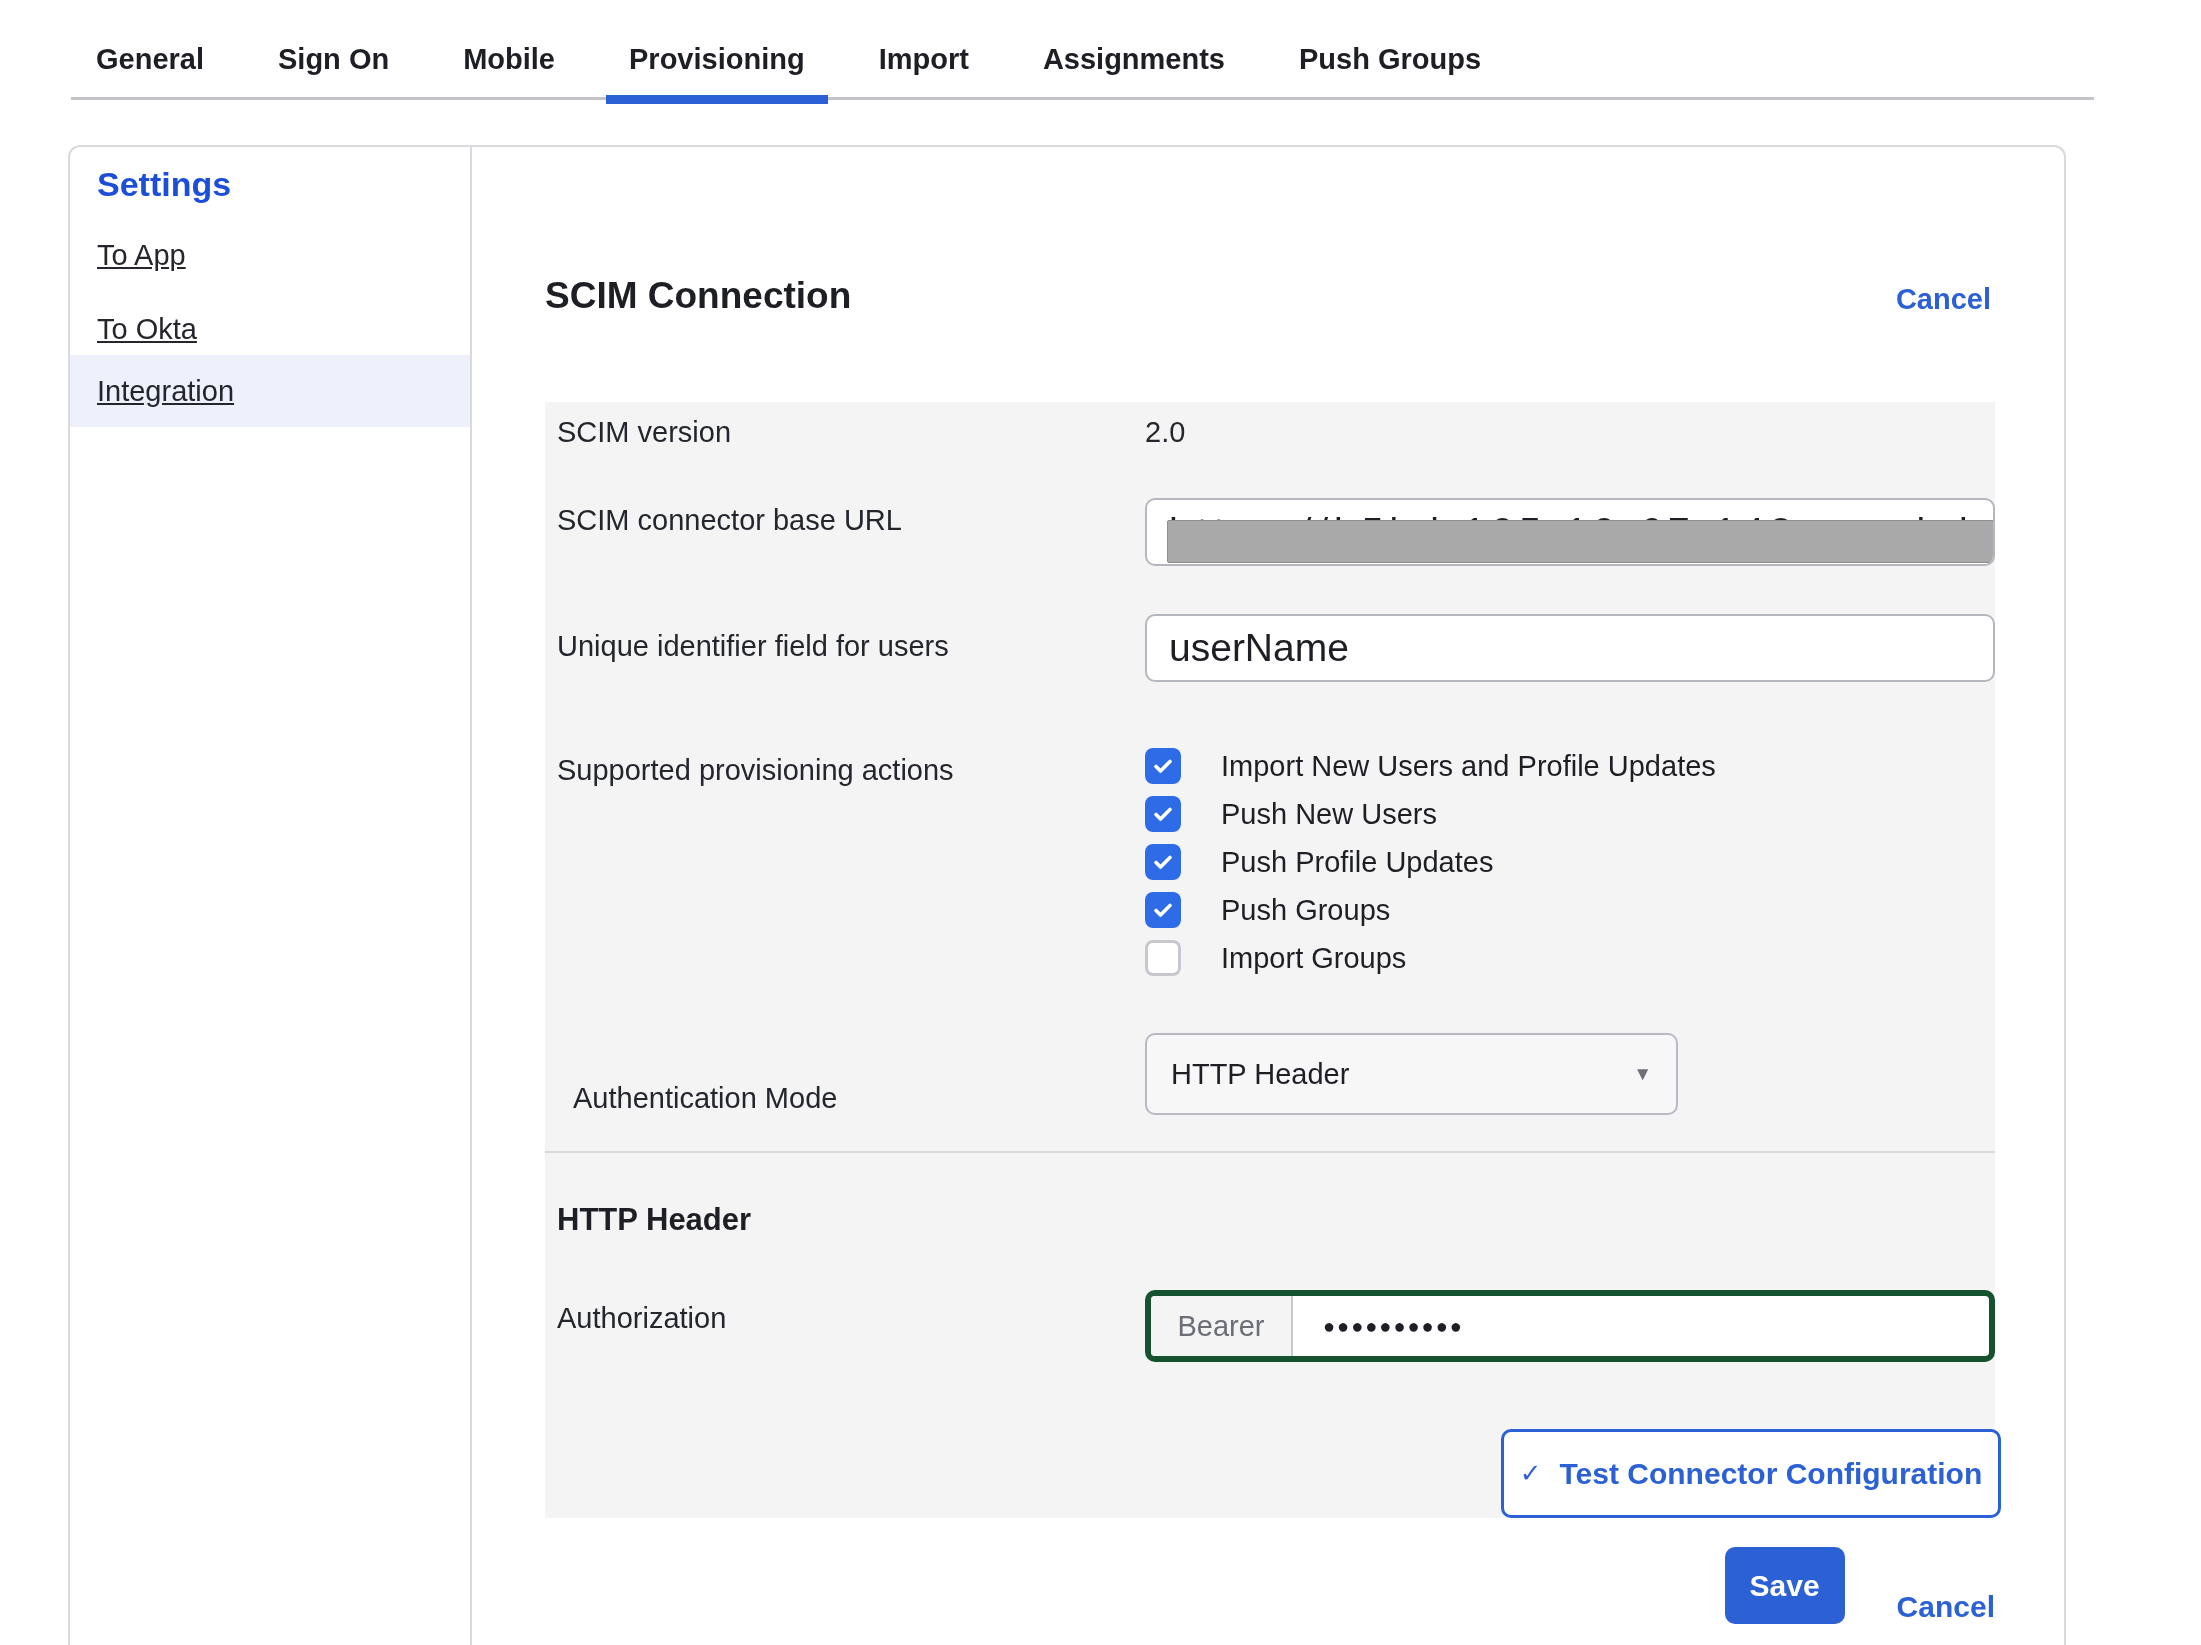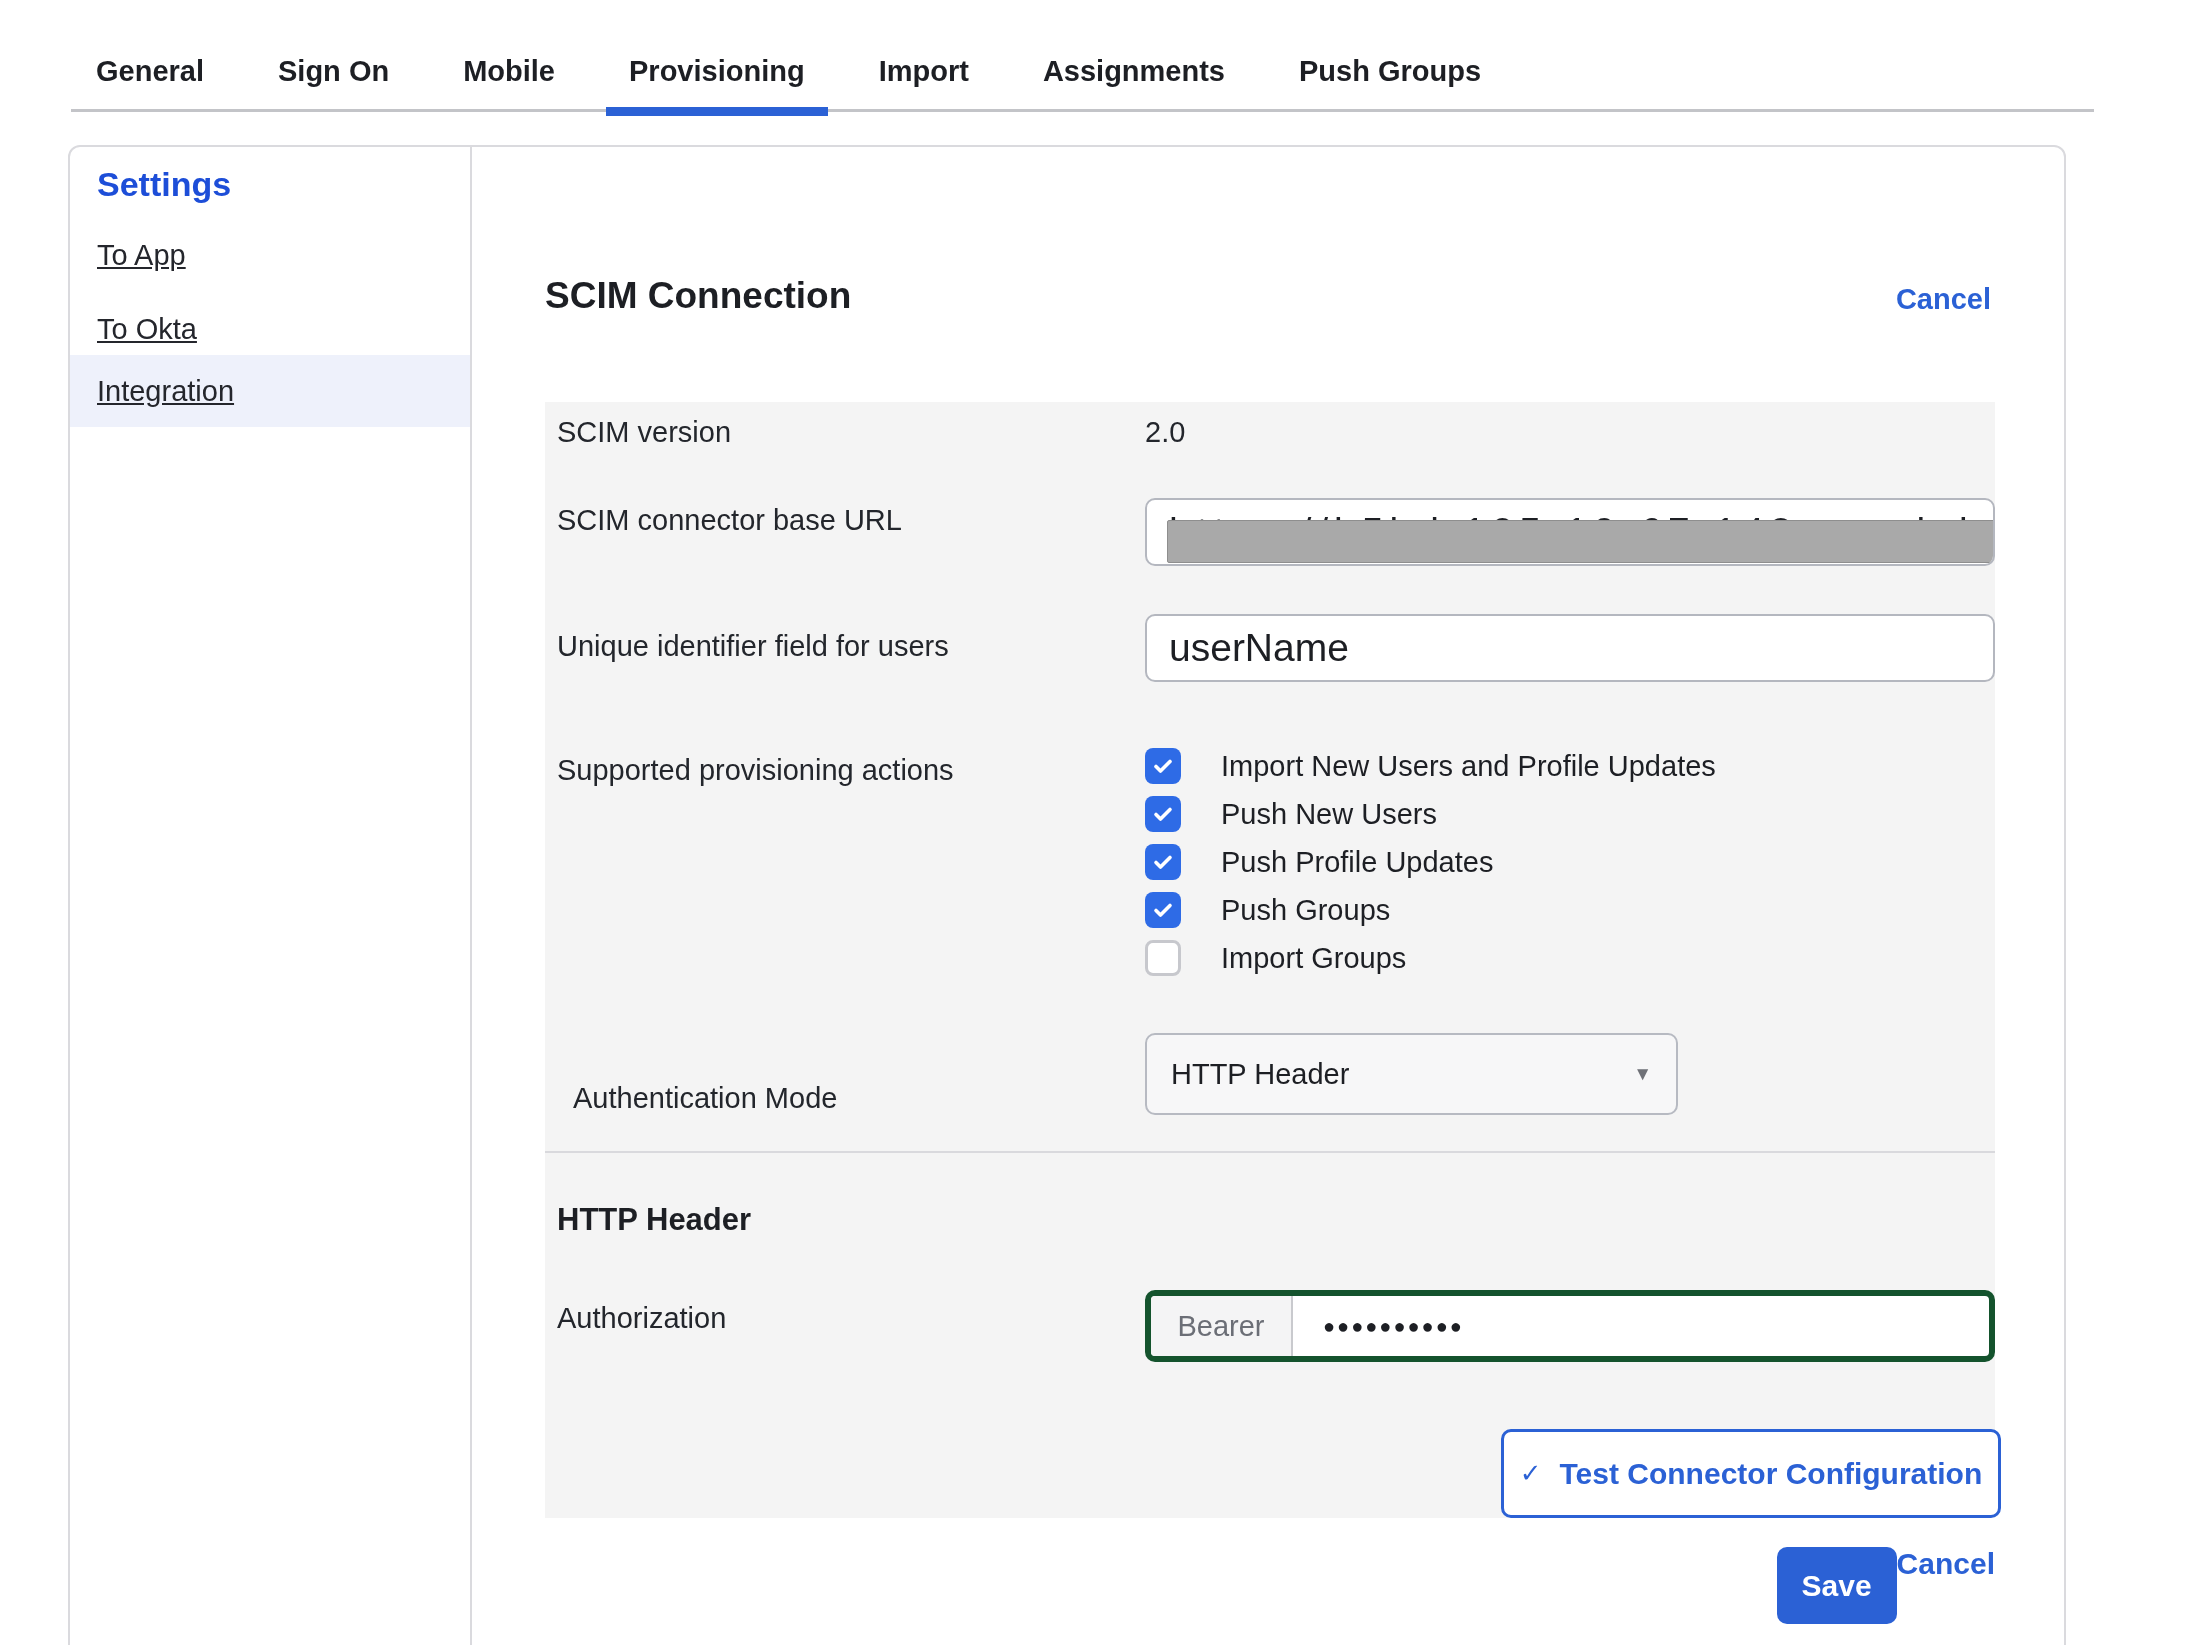--- a/index.html
+++ b/index.html
@@ -3,21 +3,21 @@
 <meta charset="utf-8">
 <style>
   html,body{margin:0;padding:0;}
   body{
     width:2201px;height:1645px;position:relative;overflow:hidden;
     background:#ffffff;color:#1d1f24;
     font-family:"Liberation Sans", sans-serif;
     -webkit-font-smoothing:antialiased;
   }
   
-  .tabbar{position:absolute;left:0;top:16px;width:2201px;height:96px;}
+  .tabbar{position:absolute;left:0;top:4px;width:2201px;height:96px;}
   .tabbar-line{position:absolute;left:71px;top:93px;width:2023px;height:3px;background:#c3c4c8;}
   .tabs{position:absolute;left:96px;top:0;height:96px;display:flex;gap:74px;align-items:center;padding-top:14px;box-sizing:border-box;}
   .tab{position:relative;font-size:29px;font-weight:700;color:#1d1f24;height:82px;display:flex;align-items:center;cursor:pointer;white-space:nowrap;}
   .tab.active::after{content:"";position:absolute;left:-23px;right:-23px;bottom:-4px;height:9px;background:#2b61d5;z-index:2;}
   
   .card{position:absolute;left:68px;top:145px;width:1998px;height:1540px;
         border:2px solid #dadade;border-radius:12px;background:#fff;box-sizing:border-box;}
   
   .sidebar{position:absolute;left:0;top:0;width:402px;height:100%;border-right:2px solid #dadade;box-sizing:border-box;}
   .side-head{position:absolute;left:27px;top:18px;font-size:34px;font-weight:700;color:#1d4ed8;text-align:center;}
@@ -67,21 +67,21 @@
   .auth-prefix{width:140px;flex:0 0 auto;background:#f4f4f5;border-right:2px solid #c9cace;
       display:flex;align-items:center;justify-content:center;font-size:29px;color:#6b6e76;}
   .auth-secret{display:flex;align-items:center;padding-left:30px;font-size:20px;letter-spacing:2px;color:#1d1f24;}
   
   .testbtn{position:absolute;right:-6px;top:1027px;width:500px;height:89px;background:#fff;
       border:3px solid #2b61d5;border-radius:10px;box-sizing:border-box;cursor:pointer;
       display:flex;align-items:center;justify-content:center;gap:18px;
       font-size:30px;font-weight:700;color:#2b61d5;}
   .testbtn .tick{font-size:26px;font-weight:400;}
   
-  .footer{position:absolute;left:73px;top:1400px;width:1450px;display:flex;justify-content:flex-end;align-items:flex-start;}
+  .footer{position:absolute;left:73px;top:1400px;width:1450px;display:flex;justify-content:flex-end;align-items:flex-end;gap:52px;}
   .save-btn{width:120px;height:77px;background:#2b61d5;border:none;border-radius:10px;cursor:pointer;
       color:#fff;font-size:30px;font-weight:700;display:flex;align-items:center;justify-content:center;
       font-family:"Liberation Sans", sans-serif;}
   .cancel-bottom{font-size:30px;font-weight:700;color:#2b61d5;cursor:pointer;}
 </style>
 </head>
 <body>
 
 <div class="tabbar">
   <div class="tabs">

